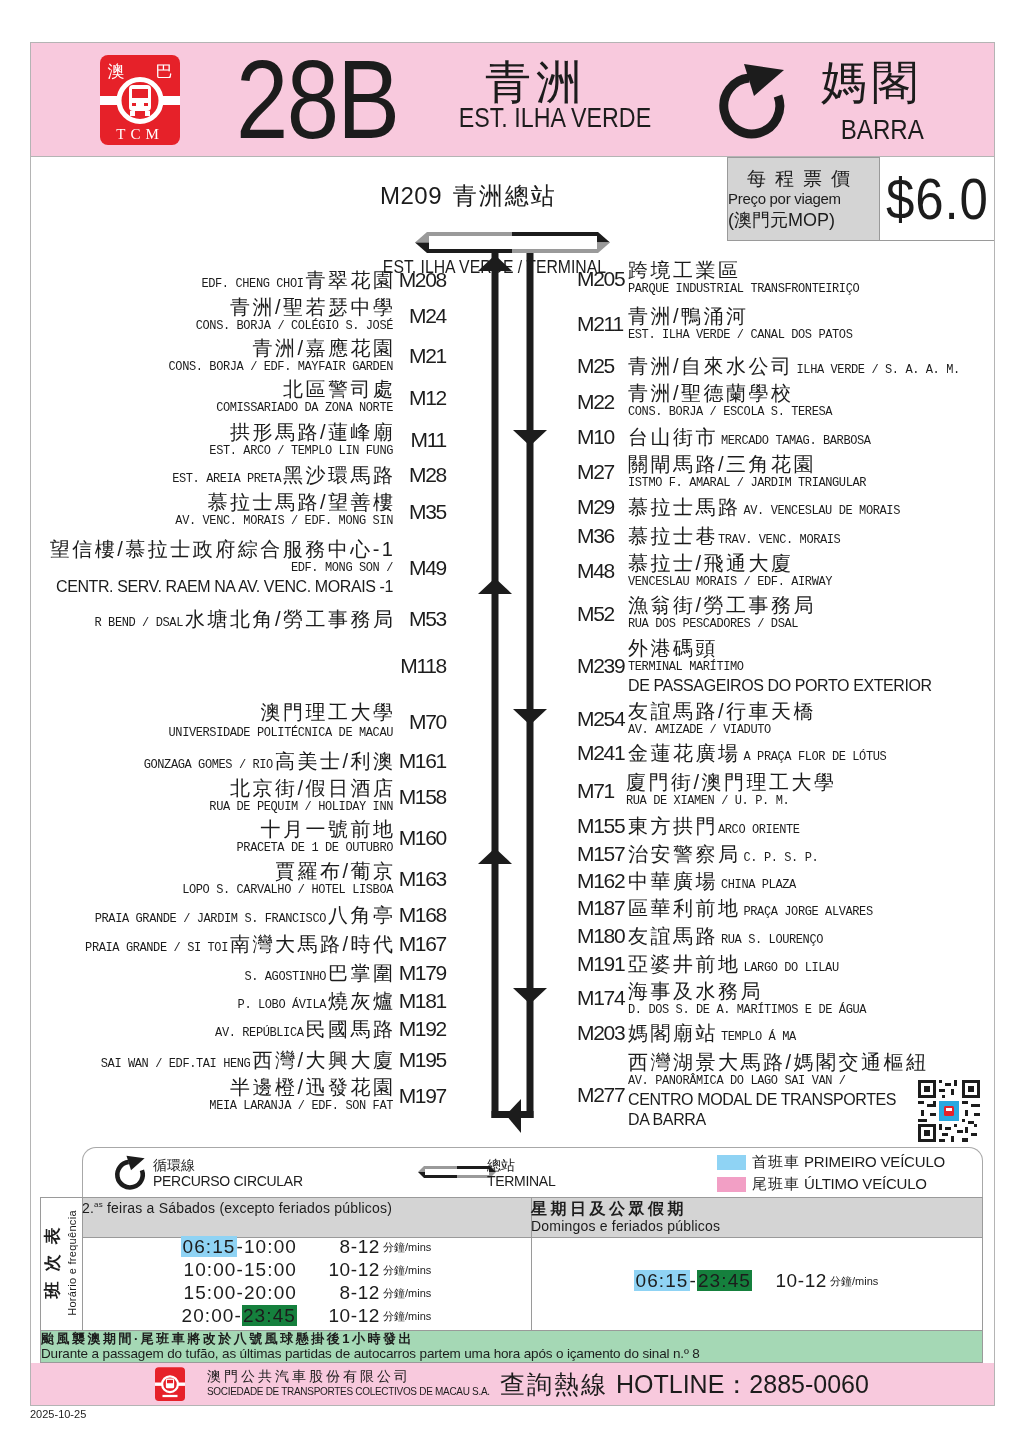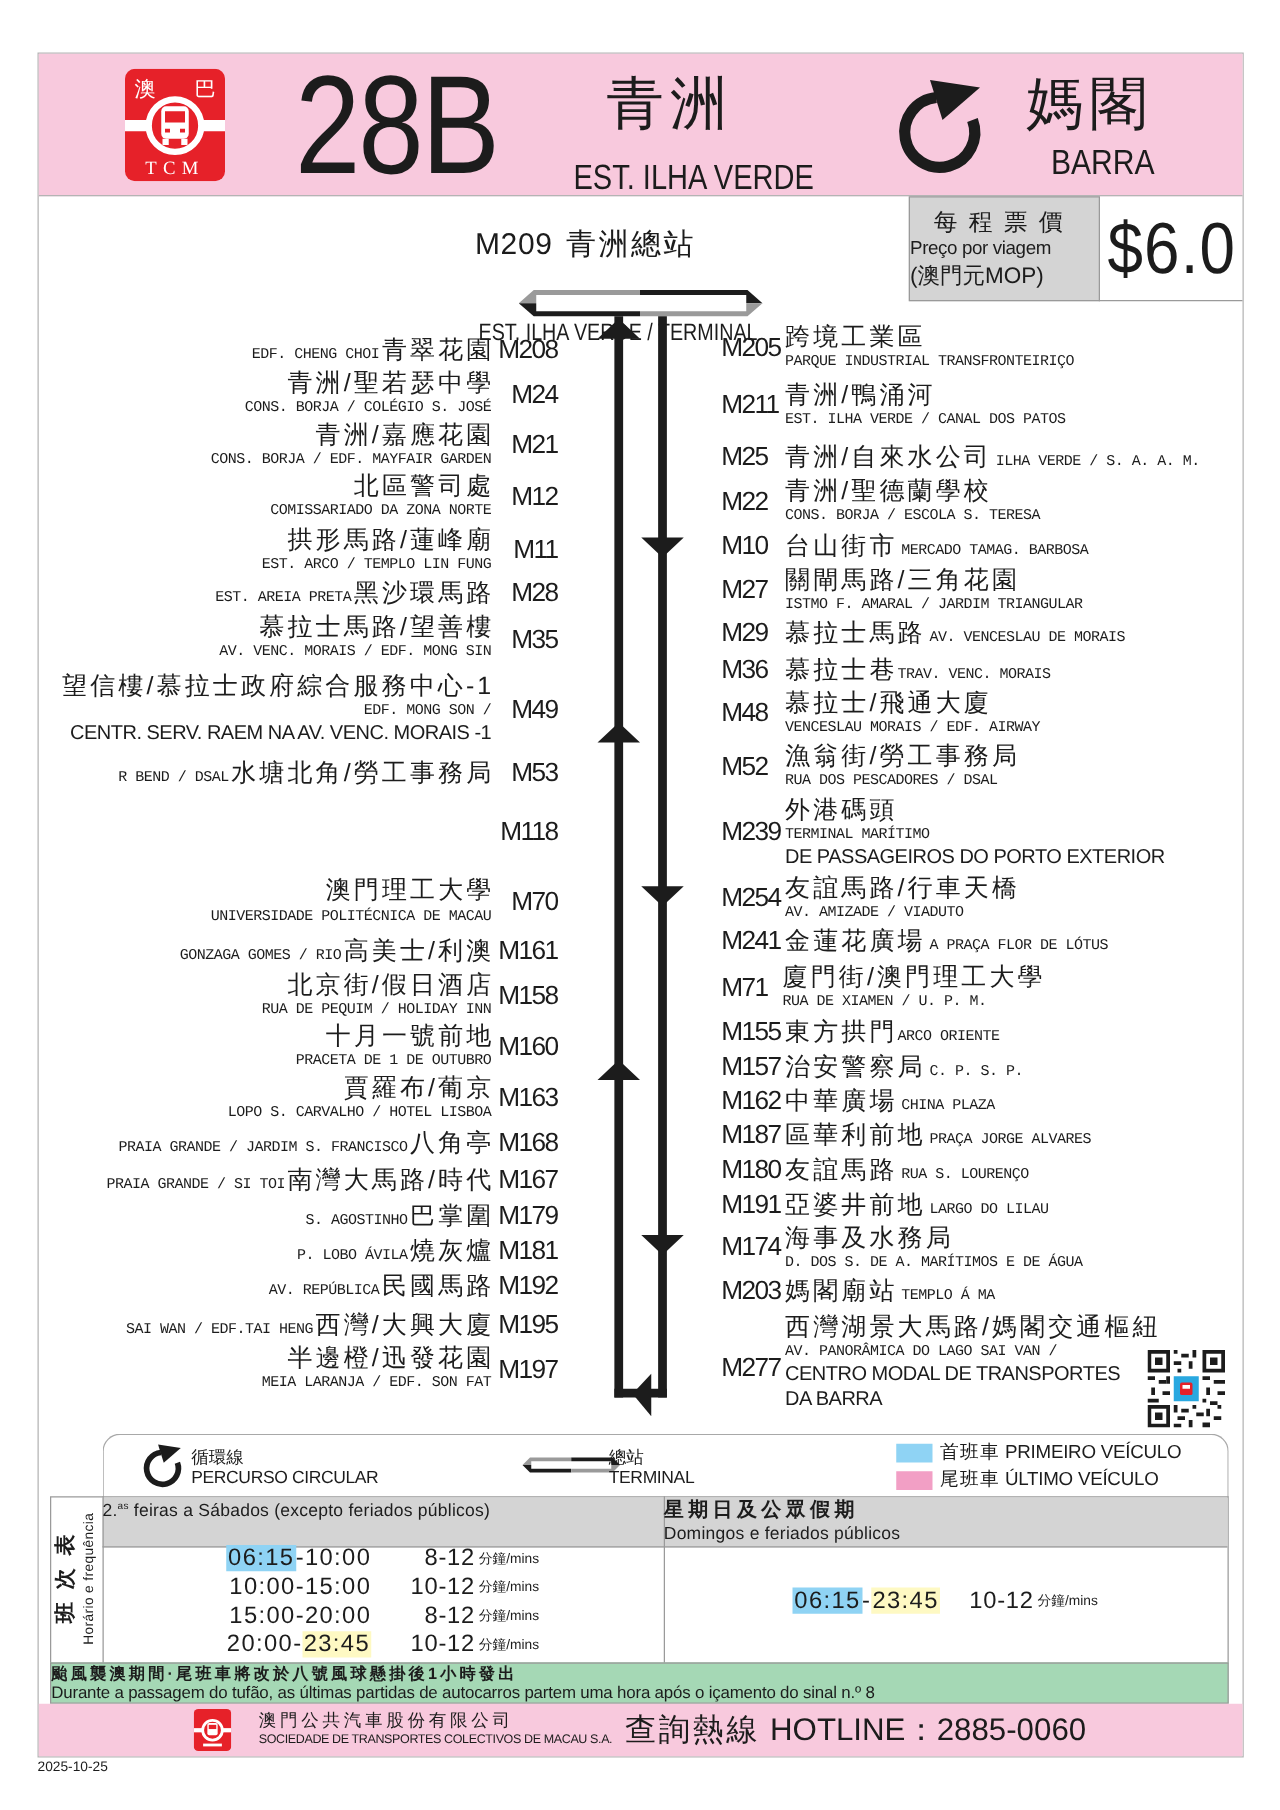--- a/index.html
+++ b/index.html
@@ -46,21 +46,21 @@
 .tbl{left:40px;top:1197px;width:943px;height:134px;border:1px solid #9a9a9a;}
 .th{background:#d4d4d4;height:40px;top:1198px;border-bottom:1px solid #9a9a9a;}
 .vline{width:1px;background:#9a9a9a;}
 .th-cn{font-size:16px;line-height:18px;font-weight:bold;letter-spacing:3.5px;}
 .th-pt{font-size:14px;line-height:16px;letter-spacing:0.2px;}
 .th-pt sup{font-size:8px;line-height:0;}
 .tt-time{font-size:19px;line-height:22px;letter-spacing:1.1px;text-align:right;white-space:nowrap;}
 .tt-freq{font-size:19px;line-height:22px;letter-spacing:0.6px;text-align:right;white-space:nowrap;}
 .tt-unit{font-size:11px;line-height:22px;white-space:nowrap;}
 .hl-first{background:#8fd3f4;padding:0 1px;}
-.hl-last{background:#fef9c3;padding:0 1px;}
+.hl-last{background:#15803d;padding:0 1px;}
 .vlabel{left:-5px;top:1242px;width:133px;height:42px;transform:rotate(-90deg);text-align:center;}
 .vl-cn{font-size:17px;line-height:24px;font-weight:bold;letter-spacing:10px;padding-left:10px;}
 .vl-pt{font-size:11px;line-height:14px;letter-spacing:0.3px;}
 
 .notice{left:40px;top:1330px;width:943px;height:33px;background:#a5d8b5;border:1px solid #9a9a9a;}
 .nt-cn{font-size:13px;line-height:15px;font-weight:bold;letter-spacing:2.5px;}
 .nt-pt{font-size:13.5px;line-height:15px;letter-spacing:-0.15px;}
 
 .foot{left:31px;top:1363px;width:963px;height:42px;background:#f8c9dd;}
 .ft-cn{font-size:14px;line-height:16px;letter-spacing:3px;}
@@ -89,21 +89,21 @@
     <rect x="32" y="48" width="4" height="3" fill="#e62129"></rect>
     <rect x="44" y="48" width="4" height="3" fill="#e62129"></rect>
     <rect x="30" y="56" width="5" height="5" fill="#fff"></rect>
     <rect x="45" y="56" width="5" height="5" fill="#fff"></rect>
     <text x="40" y="84" font-size="15" fill="#fff" text-anchor="middle" letter-spacing="5" font-family="Liberation Serif, serif">TCM</text>
   </svg>
 
   <div class="a rnum"><span>28B</span></div>
 
   <div class="a ctr hcn" style="left:480px;top:57px;width:160px">青洲</div>
-  <div class="a ctr hpt" style="left:439px;top:128px;width:240px"><span class="sx" style="transform:scaleX(0.83)">EST. ILHA VERDE</span></div>
+  <div class="a ctr hpt" style="left:439px;top:104px;width:240px"><span class="sx" style="transform:scaleX(0.83)">EST. ILHA VERDE</span></div>
 
   <svg class="a" style="left:714px;top:56px" width="80" height="88" viewBox="0 0 80 88">
     <path d="M64 40 A28 28 0 1 1 35 22" fill="none" stroke="#1c1c1c" stroke-width="9"></path>
     <polygon points="30,8 70,14 40,40" fill="#1c1c1c"></polygon>
   </svg>
 
   <div class="a ctr hcn" style="left:816px;top:57px;width:160px">媽閣</div>
   <div class="a ctr hpt" style="left:834px;top:116px;width:120px"><span class="sx" style="transform:scaleX(0.86)">BARRA</span></div>
 
   <div class="a fare-label">

